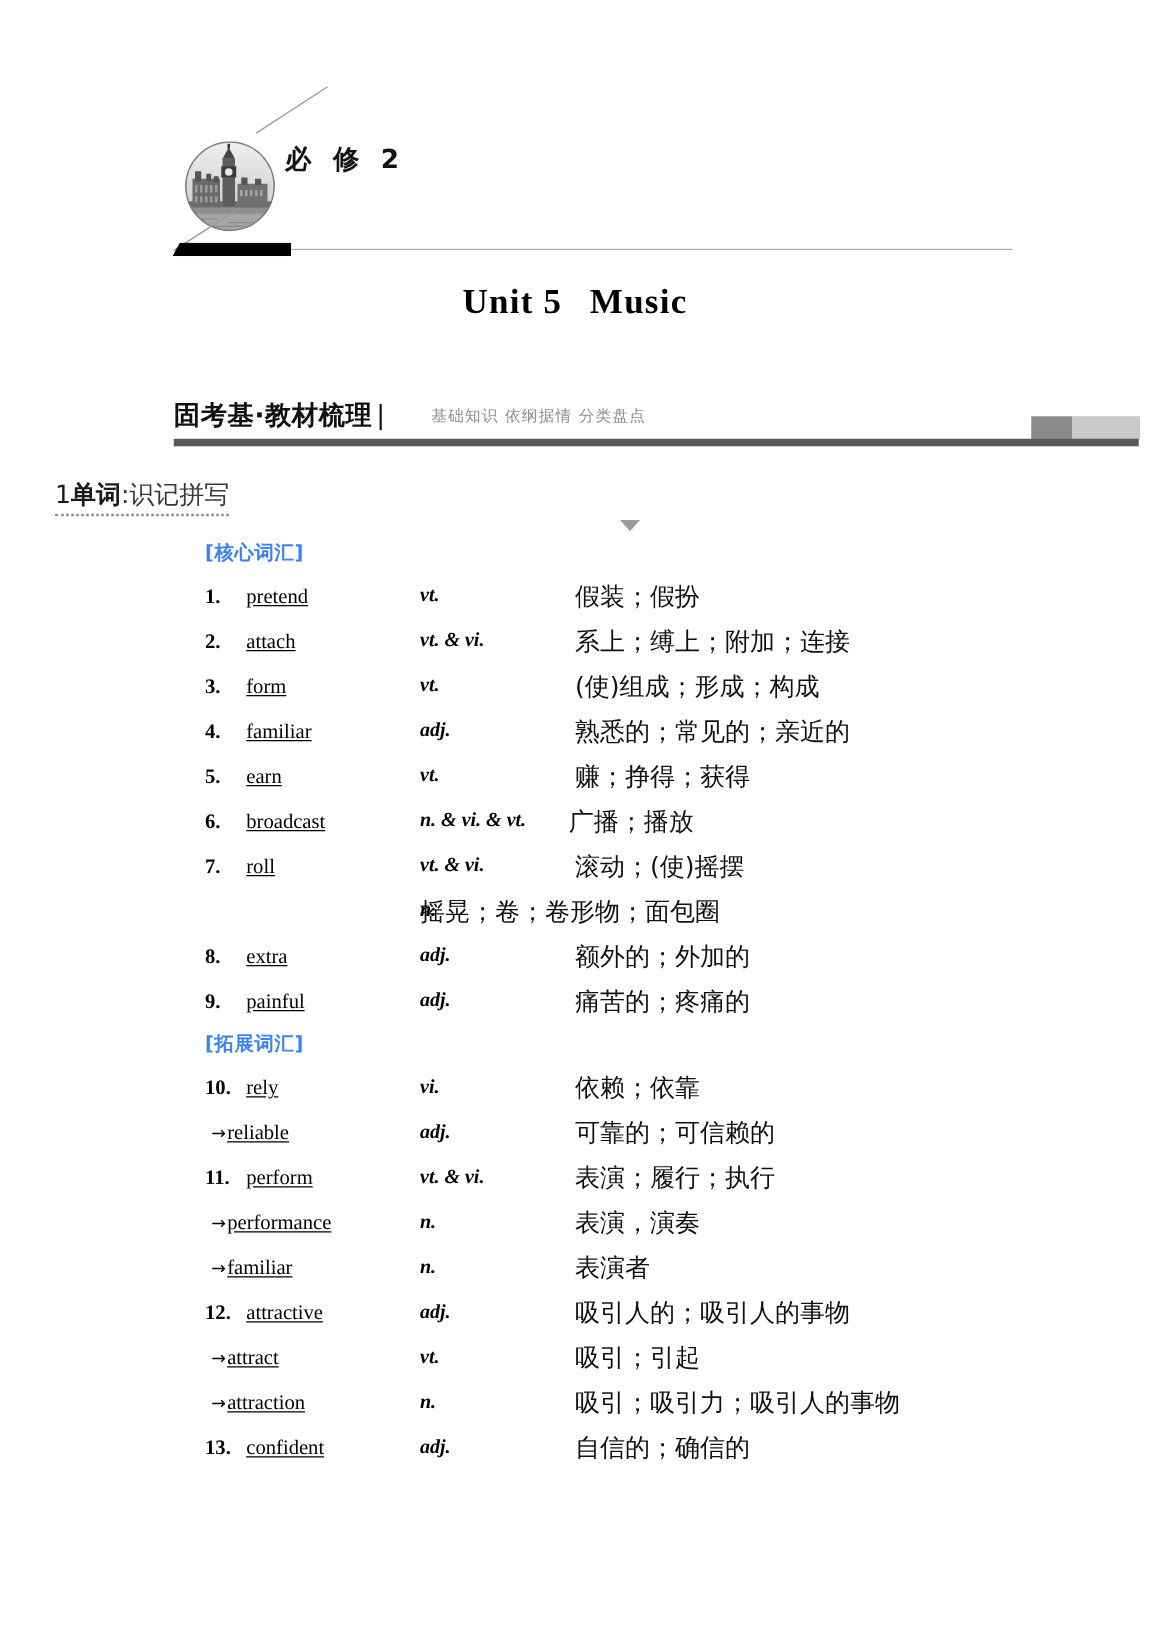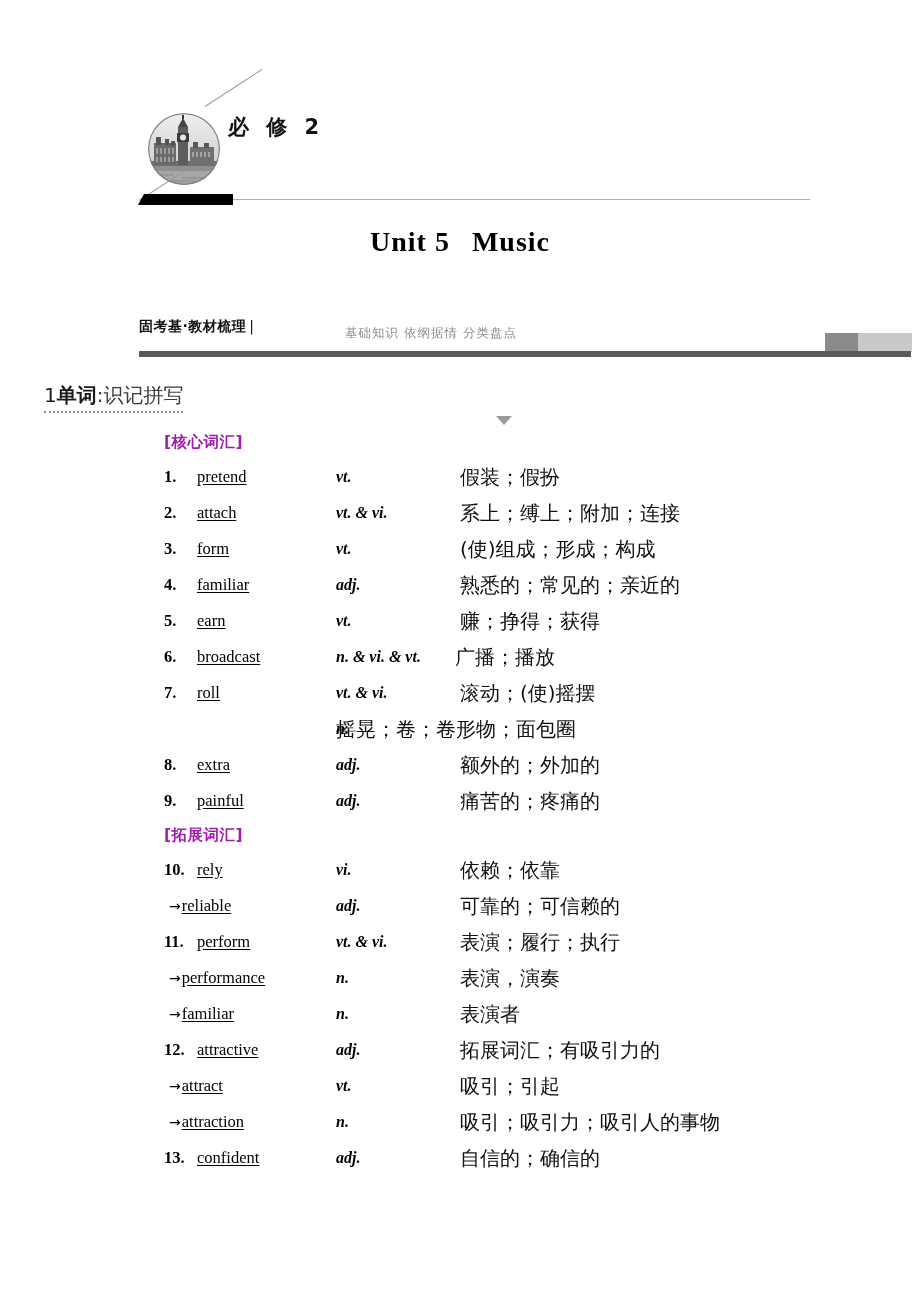--- a/index.html
+++ b/index.html
@@ -93,21 +93,21 @@
   .section-bar {
     position: absolute;
     left: 139px; top: 318px;
     width: 772px;
     height: 44px;
   }
   .section-bar .heading {
     position: absolute;
     left: 0; top: 0;
     font-family: "DejaVu Sans", sans-serif;
-    font-size: 14px;
+    font-size: 21px;
     font-weight: 700;
     letter-spacing: 0.5px;
     color: #101010;
     white-space: nowrap;
   }
   .section-bar .divider-pipe {
     display: inline-block;
     margin: 0 5px 0 3px;
     font-weight: 400;
   }
@@ -170,21 +170,21 @@
   
   .vocab {
     position: absolute;
     left: 164px; top: 432px;
     width: 700px;
   }
   .group-title {
     font-family: "DejaVu Sans", sans-serif;
     font-size: 15.5px;
     font-weight: 700;
-    color: #a21caf;
+    color: #3b82f6;
     margin: 0 0 6px 0;
     letter-spacing: 0.5px;
   }
   .group-title.second { margin-top: 6px; }
 
   .row {
     position: relative;
     height: 36px;
     line-height: 36px;
     white-space: nowrap;
@@ -417,21 +417,21 @@
       </div>
       <div class="row">
         <span class="c-word arrow"><span class="aglyph">→</span><span class="txt">familiar</span></span>
         <span class="c-pos">n.</span>
         <span class="c-mean">表演者</span>
       </div>
       <div class="row">
         <span class="c-num">12.</span>
         <span class="c-word">attractive</span>
         <span class="c-pos">adj.</span>
-        <span class="c-mean">拓展词汇；有吸引力的</span>
+        <span class="c-mean">吸引人的；吸引人的事物</span>
       </div>
       <div class="row">
         <span class="c-word arrow"><span class="aglyph">→</span><span class="txt">attract</span></span>
         <span class="c-pos">vt.</span>
         <span class="c-mean">吸引；引起</span>
       </div>
       <div class="row">
         <span class="c-word arrow"><span class="aglyph">→</span><span class="txt">attraction</span></span>
         <span class="c-pos">n.</span>
         <span class="c-mean">吸引；吸引力；吸引人的事物</span>

